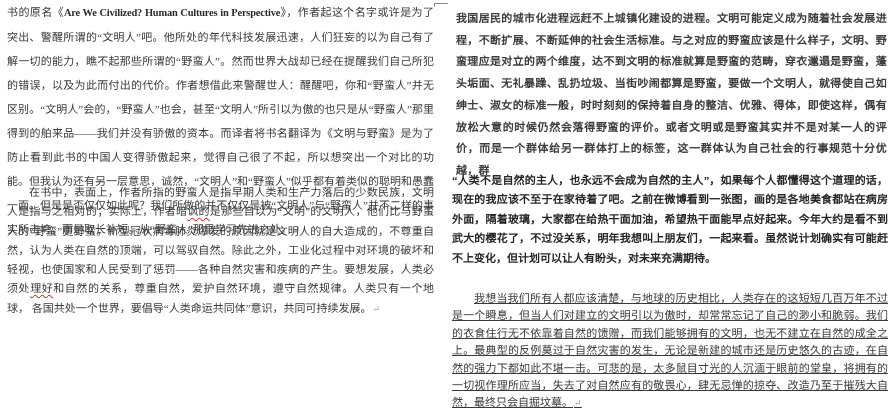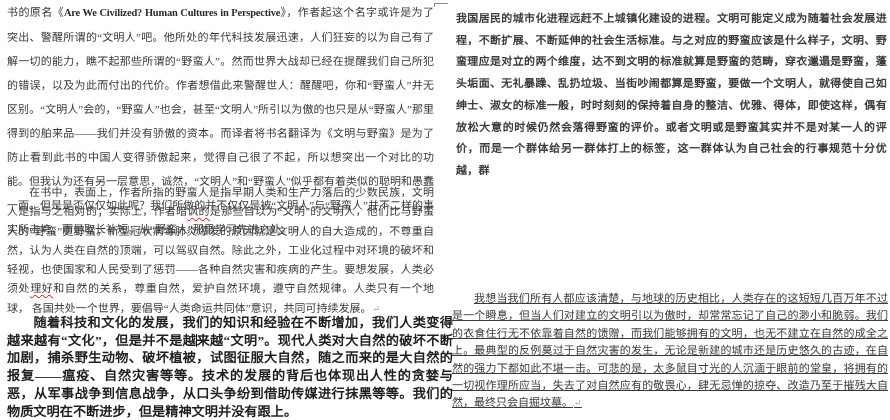--- a/index.html
+++ b/index.html
@@ -95,20 +95,20 @@
 <body>
 
 <div class="page">
 
   <div class="corner-mark"></div>
 
   <p class="para" id="lp1"><span>书的原名《</span><span class="latin-bold">Are We Civilized? Human Cultures in Perspective</span><span>》，作者起这个名字或许是为了突出、警醒所谓的“文明人”吧。他所处的年代科技发展迅速，人们狂妄的以为自己有了解一切的能力，瞧不起那些所谓的“野蛮人”。然而世界大战却已经在提醒我们自己所犯的错误，以及为此而付出的代价。作者想借此来警醒世人：醒醒吧，你和“野蛮人”并无区别。“文明人”会的，“野蛮人”也会，甚至“文明人”所引以为傲的也只是从“野蛮人”那里得到的舶来品——我们并没有骄傲的资本。而译者将书名翻译为《文明与野蛮》是为了防止看到此书的中国人变得骄傲起来，觉得自己很了不起，所以想突出一个对比的功能。但我认为还有另一层意思，诚然，“文明人”和“野蛮人”似乎都有着类似的聪明和愚蠢一面。但是是否仅仅如此呢？我们所做的并不仅仅是被“文明人”与“野蛮人”并不二样的事实所击垮，而是取长补短。从“野蛮人”那里学习先进之处。</span><span class="pmark">↵</span></p>
 
   <p class="para" id="lp2"><span>在书中，表面上，作者所指的野蛮人是指早期人类和生产力落后的少数民族，文明人是指与之相对的；实际上，作者暗</span><span class="misspell">讽的</span><span>是那些自以为“文明”的文明人，他们比与野蛮人的“野蛮”更野蛮。新型冠状病毒肺炎爆发的原因就是文明人的自大造成的，不尊重自然，认为人类在自然的顶端，可以驾驭自然。除此之外，工业化过程中对环境的破坏和轻视，也使国家和人民受到了惩罚——各种自然灾害和疾病的产生。要想发展，人类必须处</span><span class="misspell">理好</span><span>和自然的关系，尊重自然，爱护自然环境，遵守自然规律。人类只有一个地球， 各国共处一个世界，要倡导“人类命运共同体”意识，共同可持续发展。</span><span class="pmark">↵</span></p>
 
-  <p class="para" id="lp3"><span>随着科技和文化的发展，我们的知识和经验在不断增加，我们人类变得越来越有“文化”，但是并不是越</span><span class="caret"></span><span>来越“文明”。现代人类对大自然的破坏不断加剧，捕杀野生动物、破坏植被，试图征服大自然，随之而来的是大自然的报复——瘟疫、自然灾害等等。技术的发展的背后也体现出人性的贪婪与恶，从军事战争到信息战争，从口头争纷到借助传媒进行抹黑等等。我们的物质文明在不断进步，但是精神文明并没有跟上。</span></p>
 
   <p class="para" id="rp1"><span>我国居民的城市化进程远赶不上城镇化建设的进程。文明可能定义成为随着社会发展进程，不断扩展、不断延伸的社会生活标准。与之对应的野蛮应该是什么样子，文明、野蛮理应是对立的两个维度，达不到文明的标准就算是野蛮的范畴，穿衣邋遢是野蛮，蓬头垢面、无礼暴躁、乱扔垃圾、当街吵闹都算是野蛮，要做一个文明人，就得使自己如绅士、淑女的标准一般，时时刻刻的保持着自身的整洁、优雅、得体，即使这样，偶有放松大意的时候仍然会落得野蛮的评价。或者文明或是野蛮其实并不是对某一人的评价，而是一个群体给另一群体打上的标签，这一群体认为自己社会的行事规范十分优越，群</span></p>
 
+  <p class="para" id="rp2"><span>“人类不是自然的主人，也永远不会成为自然的主人”，如果每个人都懂得这个道理的话，现在的我应该不至于在家待着了吧。之前在微博看到一张图，画的是各地美食都站在病房外面，隔着玻璃，大家都在给热干面加油，希望热干面能早点好起来。今年大约是看不到武大的樱花了，不过没关系，明年我想叫上朋友们，一起来看。虽然说计划确实有可能赶不上变化，但计划可以让人有盼头，对未来充满期待。</span></p>
 
   <p class="para" id="rp3"><span>我想当我们所有人都应该清楚，与地球的历史相比，人类存在的这短短几百万年不过是一个瞬息，但当人们对建立的文明引以为傲时，却常常忘记了自己的渺小和脆弱。我们的衣食住行无不依靠着自然的馈赠，而我们能够拥有的文明，也无不建立在自然的成全之上。最典型的反例莫过于自然灾害的发生，无论是新建的城市还是历史悠久的古迹，在自然的强力下都如此不堪一击。可悲的是，太多鼠目寸光的人沉湎于眼前的堂皇，将拥有的一切视作理所应当，失去了对自然应有的敬畏心，肆无忌惮的掠夺、改造乃至于摧残大自然，最终只会自掘坟墓。</span><span class="pmark">↵</span></p>
 
 </div>
 
 </body></html>

